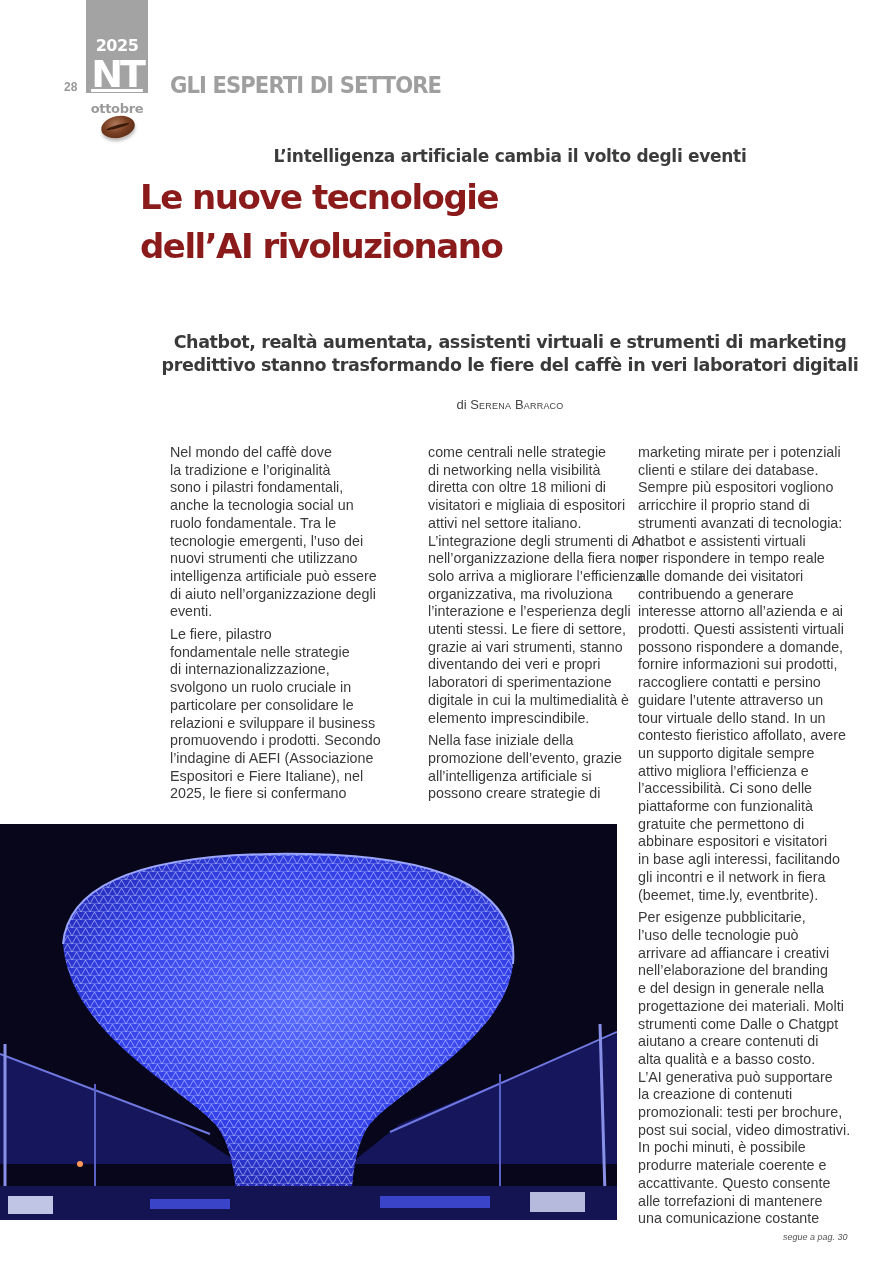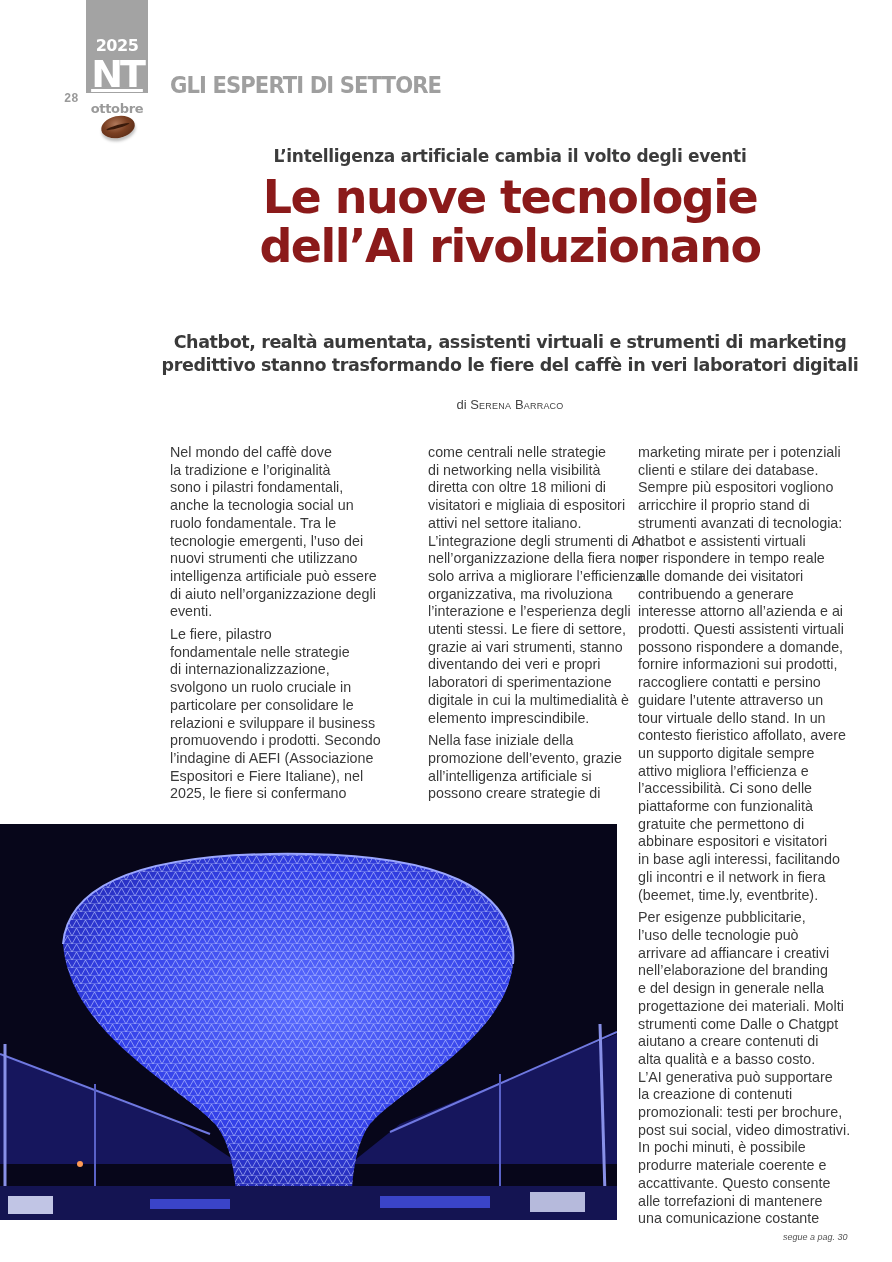--- a/index.html
+++ b/index.html
@@ -5,36 +5,36 @@
   * { box-sizing: border-box; margin: 0; padding: 0; }
   html, body { width: 892px; height: 1262px; background: #ffffff; overflow: hidden; }
   body { position: relative; font-family: "Liberation Sans", sans-serif; color: #3a3a3a; }
 
   
   .nt-box { position: absolute; left: 86px; top: 0; width: 62px; height: 93px; background: #a3a3a3; }
   .nt-year { position: absolute; left: 86px; top: 36px; width: 62px; text-align: center;
              font-family: "DejaVu Sans", sans-serif; font-weight: bold; font-size: 16px; color: #ffffff; letter-spacing: -0.5px; }
   .nt-letters { position: absolute; left: 86px; top: 54px; width: 62px; text-align: center;
                 font-family: "DejaVu Sans", sans-serif; font-weight: bold; font-size: 38px; line-height: 40px; color: #ffffff; letter-spacing: -3px; text-decoration: underline; }
-  .page-num { position: absolute; left: 64px; top: 92px; font-family: Liberation Mono, monospace; font-weight: bold; font-size: 12px; color: #9a9a9a; }
+  .page-num { position: absolute; left: 64px; top: 80px; font-family: Liberation Sans, sans-serif; font-weight: bold; font-size: 12px; color: #9a9a9a; }
   .month { position: absolute; left: 86px; top: 101px; width: 62px; text-align: center;
            font-family: "DejaVu Sans", sans-serif; font-weight: bold; font-size: 13px; color: #9a9a9a; letter-spacing: -0.3px; }
   .bean { position: absolute; left: 101px; top: 116px; width: 34px; height: 22px; border-radius: 50%;
           background: radial-gradient(ellipse at 45% 35%, #b0785a 0%, #7a3f22 45%, #4a2312 100%);
           transform: rotate(-12deg); box-shadow: 0 3px 3px rgba(0,0,0,0.25); }
   .bean::after { content: ""; position: absolute; left: 5px; top: 9px; width: 24px; height: 3px; border-radius: 50%;
                  background: #3a1a0b; transform: rotate(-4deg); }
   .section-title { position: absolute; left: 170px; top: 72px; font-family: "DejaVu Sans", sans-serif; font-weight: bold;
                    font-size: 23px; color: #9f9f9f; letter-spacing: -1px; transform: scaleX(0.92); transform-origin: left; }
 
   
   .kicker { position: absolute; left: 160px; top: 146px; width: 700px; text-align: center;
             font-family: "DejaVu Sans", sans-serif; font-weight: bold; font-size: 17px; color: #3c3c3c; letter-spacing: -0.3px; }
-  .headline { position: absolute; left: 140px; top: 173px; width: 740px; text-align: center;
-              font-family: "DejaVu Sans", sans-serif; font-weight: bold; font-size: 46px; line-height: 49px;
+  .headline { position: absolute; left: 140px; top: 173px; width: 740px; 
+              font-family: "DejaVu Sans", sans-serif; font-weight: bold; font-size: 34px; line-height: 49px;
               color: #8b1a1a; letter-spacing: -1.5px; }
   .headline span { display: block; }
   .subhead { position: absolute; left: 160px; top: 331px; width: 700px; text-align: center;
              font-family: "DejaVu Sans", sans-serif; font-weight: bold; font-size: 17.5px; line-height: 23px;
              color: #3a3a3a; letter-spacing: -0.4px; }
   .byline { position: absolute; left: 380px; top: 397px; width: 260px; text-align: center; font-size: 13px; color: #444; }
   .byline .sc { font-variant: small-caps; letter-spacing: 0.2px; }
 
   
   .col { position: absolute; font-family: "Liberation Sans", sans-serif; font-size: 14.3px; line-height: 17.7px; color: #3a3a3a; }

